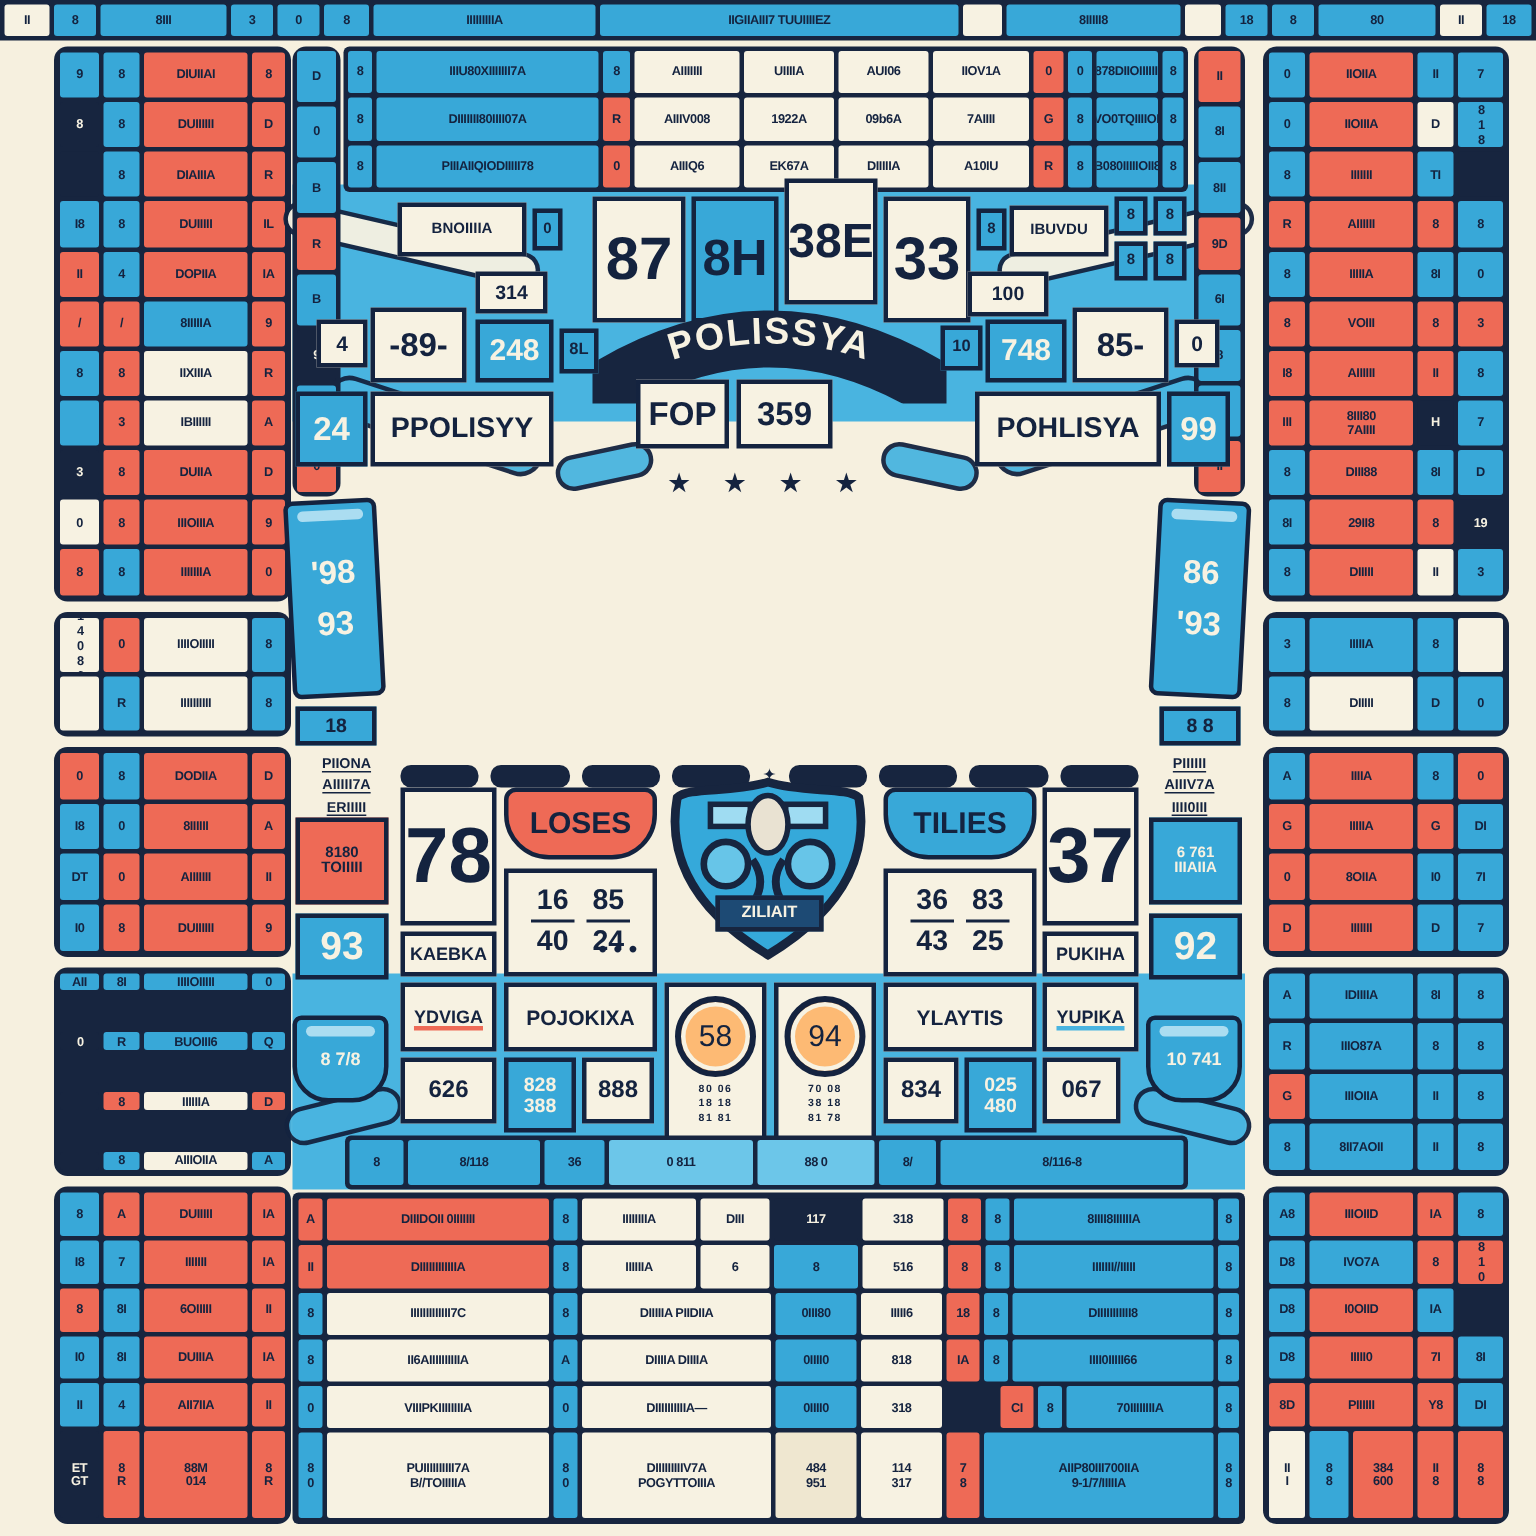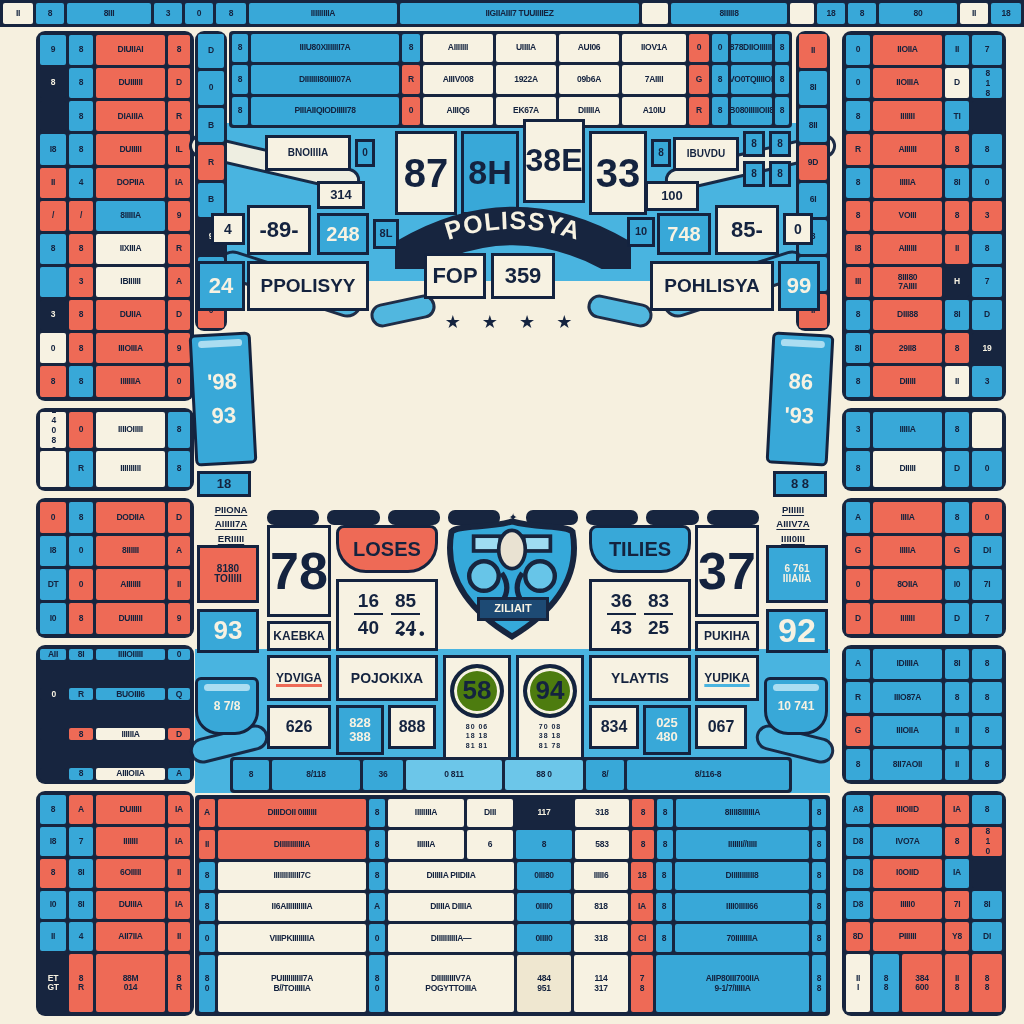--- a/index.html
+++ b/index.html
@@ -37,23 +37,23 @@
           display:flex;flex-direction:column;align-items:center;justify-content:center;
           font-weight:700;box-sizing:border-box;}
   .ribbon .hl{position:absolute;left:6px;right:6px;top:4px;height:7px;border-radius:4px;background:#bfe6f6;opacity:.85;}
   .swoosh{background:#49b4e0;border:3px solid #14233f;border-radius:40px;opacity:.95;}
   .swoosh.pale{background:#f7f2e2;}
   .grid2{display:grid;grid-template-columns:1fr 1fr;gap:2px 8px;align-items:center;justify-items:center;
          font-weight:700;font-size:19px;}
   .grid2 span{border-bottom:2.5px solid #14233f;padding:0 4px;line-height:1.2;}
   .pill{background:#17253f;border-radius:7px;height:15px;flex:1;}
   .star{color:#14233f;font-size:17px;line-height:1;}
-  .circlestat{width:46px;height:46px;border-radius:50%;background:#4d7c0f;border:4px solid #14233f;
+  .circlestat{width:46px;height:46px;border-radius:50%;background:#fdba74;border:4px solid #14233f;
               display:flex;align-items:center;justify-content:center;color:#14233f;
-              font-size:26px;font-weight:700;box-shadow:0 0 0 3px #f7f2e2 inset;}
+              font-size:20px;font-weight:400;box-shadow:0 0 0 3px #f7f2e2 inset;}
   .minicol{font-size:7px;font-weight:700;white-space:pre-line;line-height:1.35;letter-spacing:1px;}
   .sidetext{font-size:9.5px;font-weight:900;white-space:pre-line;line-height:1.5;text-align:center;
             text-decoration:underline;text-underline-offset:2px;}
   .title{font-weight:900;letter-spacing:-3px;transform:scaleY(1.14);transform-origin:center;}
 </style>
 </head>
 <body>
 
 <div class="stage">
 
@@ -632,21 +632,21 @@
 
     <div class="abs box rd" style="left:2px;top:514px;width:62px;height:58px;font-size:10px;">8180
 TOIIIII</div>
     <div class="abs box bl wt" style="left:2px;top:578px;width:62px;height:44px;font-size:26px;">93</div>
     <div class="abs ribbon" style="left:0;top:646px;width:64px;height:58px;border-radius:6px 6px 24px 24px;font-size:12px;">
       <span class="hl"></span>
       <span>8 7/8</span>
     </div>
     <div class="abs box bl wt" style="left:571px;top:514px;width:62px;height:58px;font-size:10px;">6 761
 IIIAIIA</div>
-    <div class="abs box bl wt" style="left:571px;top:578px;width:62px;height:44px;font-size:34px;">92</div>
+    <div class="abs box bl wt" style="left:571px;top:578px;width:62px;height:44px;font-size:26px;">92</div>
     <div class="abs ribbon" style="left:569px;top:646px;width:64px;height:58px;border-radius:6px 6px 24px 24px;font-size:12px;">
       <span class="hl"></span>
       <span>10 741</span>
     </div>
 
     <div class="abs box" style="left:72px;top:494px;width:64px;height:92px;font-size:52px;">78</div>
     <div class="abs box" style="left:72px;top:590px;width:64px;height:30px;font-size:12px;">KAEBKA</div>
     <div class="abs box rd badge" style="left:141px;top:494px;width:102px;height:48px;font-size:20px;">LOSES</div>
     <div class="abs box" style="left:141px;top:548px;width:102px;height:72px;">
       <div class="grid2">
@@ -739,21 +739,21 @@
             <div class="cell blue" style="flex: 1 1 0px;">8IIII8IIIIIIA</div>
             <div class="cell blue" style="flex: 0 0 14px;">8</div>
           </div>
           <div class="trow">
             <div class="cell red" style="flex: 0 0 16px;">II</div>
             <div class="cell red" style="flex: 0 0 148px;">DIIIIIIIIIIIIA</div>
             <div class="cell blue" style="flex: 0 0 16px;">8</div>
             <div class="cell white" style="flex: 0 0 76px;">IIIIIIA</div>
             <div class="cell white" style="flex: 0 0 46px;">6</div>
             <div class="cell blue" style="flex: 0 0 56px;">8</div>
-            <div class="cell white" style="flex: 0 0 54px;">583</div>
+            <div class="cell white" style="flex: 0 0 54px;">516</div>
             <div class="cell red" style="flex: 0 0 22px;">8</div>
             <div class="cell blue" style="flex: 0 0 16px;">8</div>
             <div class="cell blue" style="flex: 1 1 0px;">IIIIIII//IIIII</div>
             <div class="cell blue" style="flex: 0 0 14px;">8</div>
           </div>
           <div class="trow">
             <div class="cell blue" style="flex: 0 0 16px;">8</div>
             <div class="cell white" style="flex: 0 0 148px;">IIIIIIIIIIIII7C</div>
             <div class="cell blue" style="flex: 0 0 16px;">8</div>
             <div class="cell white" style="flex: 0 0 126px;">DIIIIIA PIIDIIA</div>
@@ -776,21 +776,21 @@
             <div class="cell blue" style="flex: 1 1 0px;">IIII0IIIII66</div>
             <div class="cell blue" style="flex: 0 0 14px;">8</div>
           </div>
           <div class="trow">
             <div class="cell blue" style="flex: 0 0 16px;">0</div>
             <div class="cell white" style="flex: 0 0 148px;">VIIIPKIIIIIIIIA</div>
             <div class="cell blue" style="flex: 0 0 16px;">0</div>
             <div class="cell white" style="flex: 0 0 126px;">DIIIIIIIIIIA—</div>
             <div class="cell blue" style="flex: 0 0 54px;">0IIII0</div>
             <div class="cell white" style="flex: 0 0 54px;">318</div>
-            <div class="cell red" style="flex: 0 0 22px;">CI</div>
+            <div class="cell red" style="flex: 0 0 22px; margin-left: 36px;">CI</div>
             <div class="cell blue" style="flex: 0 0 16px;">8</div>
             <div class="cell blue" style="flex: 1 1 0px;">70IIIIIIIIA</div>
             <div class="cell blue" style="flex: 0 0 14px;">8</div>
           </div>
           <div class="trow tall">
             <div class="cell blue" style="flex: 0 0 16px;">8
 0</div>
             <div class="cell white" style="flex: 0 0 148px;">PUIIIIIIIIII7A
 B//TOIIIIIA</div>
             <div class="cell blue" style="flex: 0 0 16px;">8

